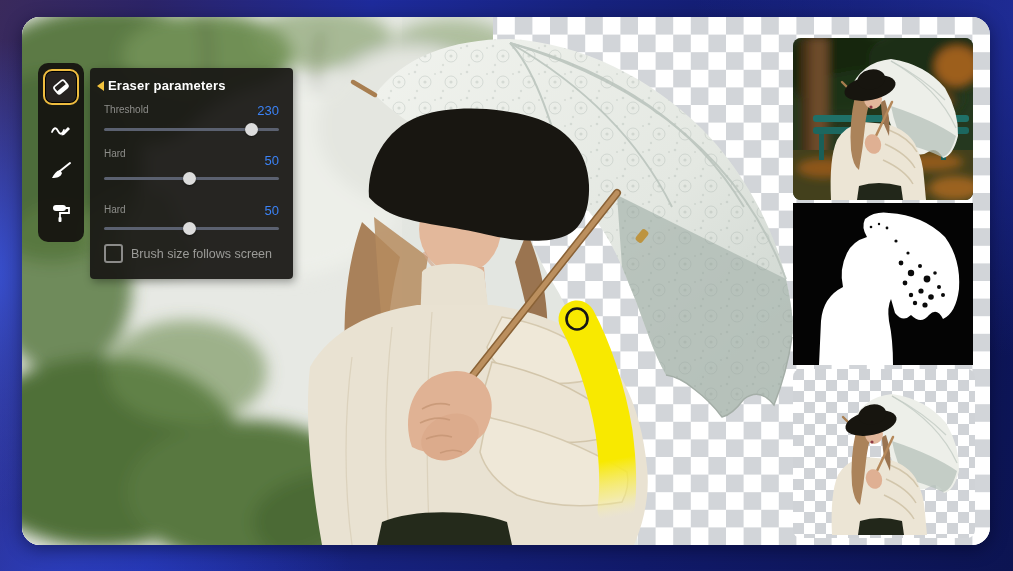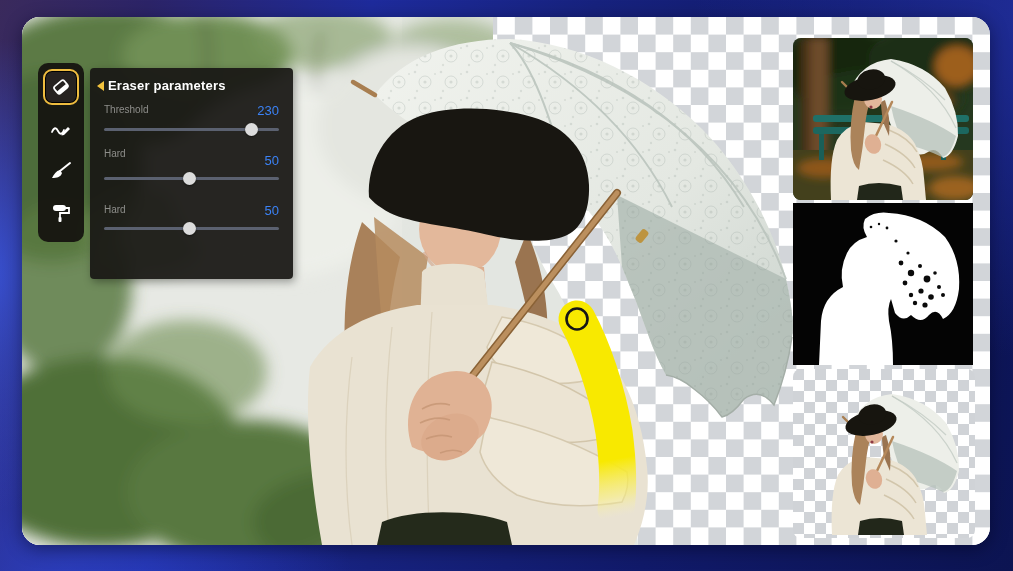--- a/index.html
+++ b/index.html
@@ -338,15 +338,19 @@
     <div class="track" style="top:109px">
       <div class="handle" style="left: calc(49% - 6.5px);"></div>
     </div>
 
     <div class="p-label" style="top:136px">Hard</div>
     <div class="p-value" style="top:135px">50</div>
     <div class="track" style="top:159px">
       <div class="handle" style="left: calc(49% - 6.5px);"></div>
     </div>
 
+    <div class="chk-row">
+      <div class="chk"></div>
+      <div class="chk-label">Brush size follows screen</div>
+    </div>
   </div>
 
 </div>
 
 </body></html>

